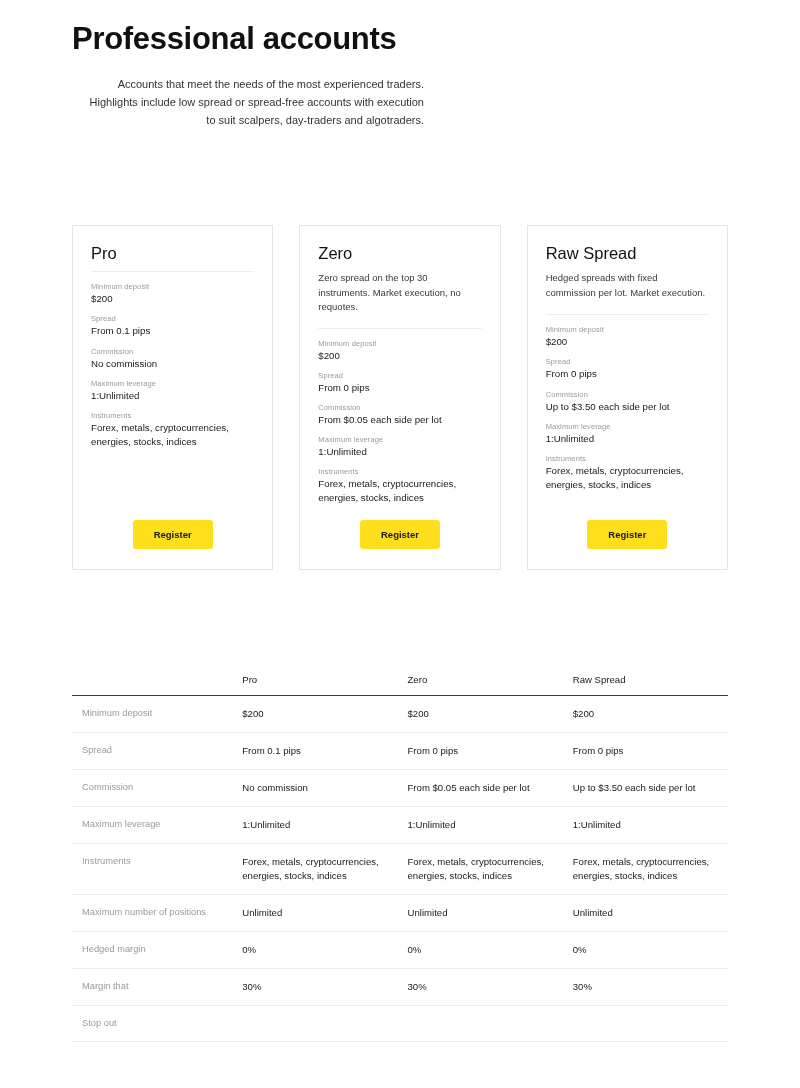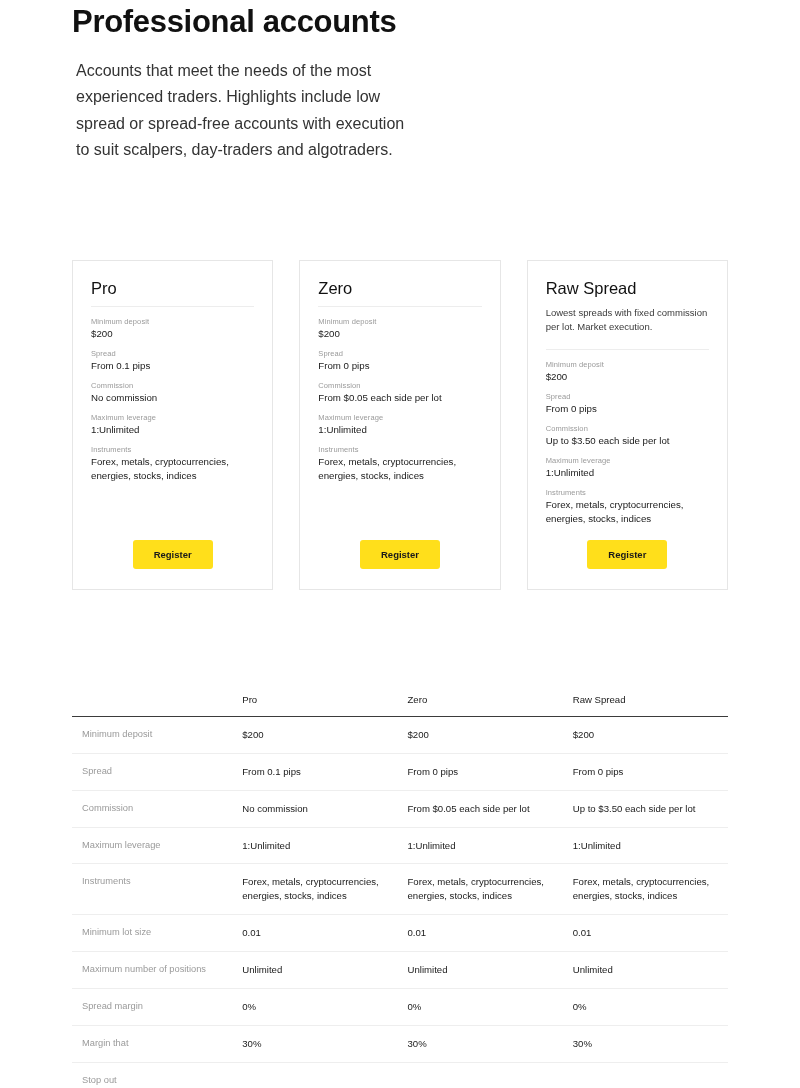--- a/index.html
+++ b/index.html
@@ -16,35 +16,36 @@
     position: relative;
     overflow: hidden;
   }
   .page {
     width: 800px;
     padding: 0 72px;
   }
 
   
   .hero {
-    padding-top: 4px;
+    padding-top: 21px;
   }
   .hero-title {
     font-size: 31px;
     font-weight: bold;
     letter-spacing: -0.3px;
     margin: 0 0 18px 0;
     color: #111111;
   }
   .hero-desc {
-    font-size: 16px;
+    font-size: 11px;
     line-height: 1.65;
     color: #333333;
     max-width: 340px;
-    margin: 4px;
+    margin: 12px;
+    text-align: right;
   }
 
   
   .cards {
     display: flex;
     gap: 26px;
     margin-top: 96px;
   }
   .card {
     flex: 1 1 0;
@@ -176,20 +177,21 @@
           <div class="spec-value">Forex, metals, cryptocurrencies, energies, stocks, indices</div>
         </div>
       </div>
       <div class="card-cta">
         <button class="btn-register">Register</button>
       </div>
     </div>
 
     <div class="card">
       <h2 class="card-title">Zero</h2>
+      <p class="card-sub">Zero spread on the top 30 instruments. Market execution, no requotes.</p>
       <div class="card-specs">
         <div class="spec">
           <div class="spec-label">Minimum deposit</div>
           <div class="spec-value">$200</div>
         </div>
         <div class="spec">
           <div class="spec-label">Spread</div>
           <div class="spec-value">From 0 pips</div>
         </div>
         <div class="spec">
@@ -205,21 +207,21 @@
           <div class="spec-value">Forex, metals, cryptocurrencies, energies, stocks, indices</div>
         </div>
       </div>
       <div class="card-cta">
         <button class="btn-register">Register</button>
       </div>
     </div>
 
     <div class="card">
       <h2 class="card-title">Raw Spread</h2>
-      <p class="card-sub">Lowest spreads with fixed commission per lot. Market execution.</p>
+      <p class="card-sub">Hedged spreads with fixed commission per lot. Market execution.</p>
       <div class="card-specs">
         <div class="spec">
           <div class="spec-label">Minimum deposit</div>
           <div class="spec-value">$200</div>
         </div>
         <div class="spec">
           <div class="spec-label">Spread</div>
           <div class="spec-value">From 0 pips</div>
         </div>
         <div class="spec">
@@ -283,33 +285,27 @@
           <td>1:Unlimited</td>
           <td>1:Unlimited</td>
         </tr>
         <tr>
           <td class="rowhead">Instruments</td>
           <td>Forex, metals, cryptocurrencies, energies, stocks, indices</td>
           <td>Forex, metals, cryptocurrencies, energies, stocks, indices</td>
           <td>Forex, metals, cryptocurrencies, energies, stocks, indices</td>
         </tr>
         <tr>
-          <td class="rowhead">Minimum lot size</td>
-          <td>0.01</td>
-          <td>0.01</td>
-          <td>0.01</td>
-        </tr>
-        <tr>
           <td class="rowhead">Maximum number of positions</td>
           <td>Unlimited</td>
           <td>Unlimited</td>
           <td>Unlimited</td>
         </tr>
         <tr>
-          <td class="rowhead">Spread margin</td>
+          <td class="rowhead">Hedged margin</td>
           <td>0%</td>
           <td>0%</td>
           <td>0%</td>
         </tr>
         <tr>
           <td class="rowhead">Margin that</td>
           <td>30%</td>
           <td>30%</td>
           <td>30%</td>
         </tr>

